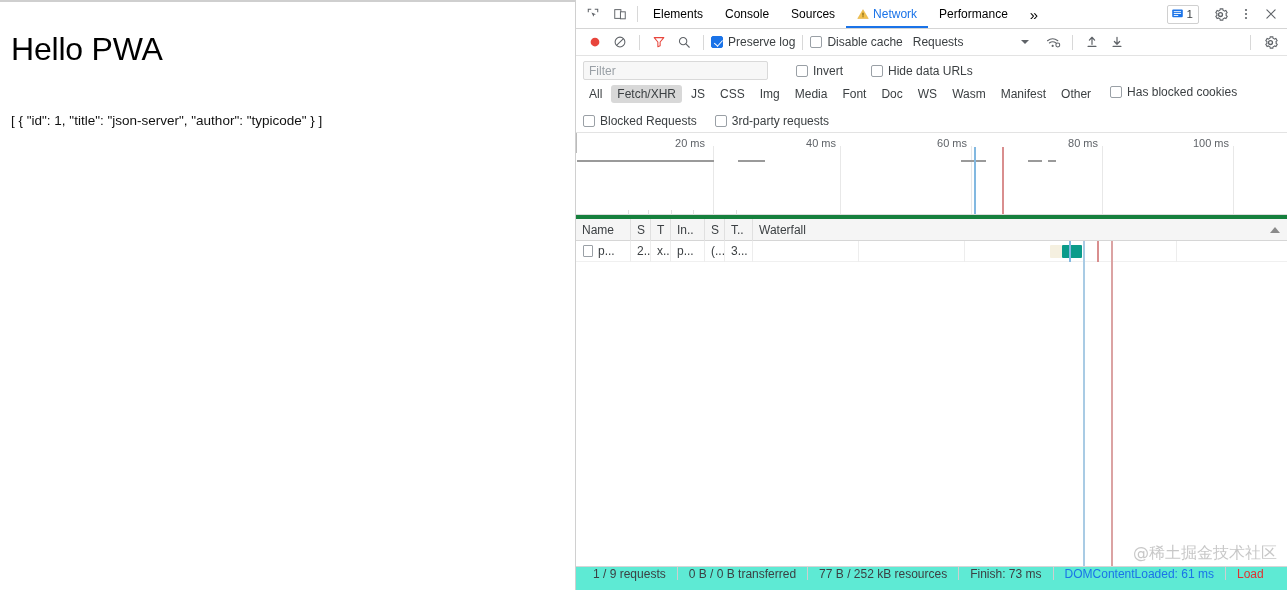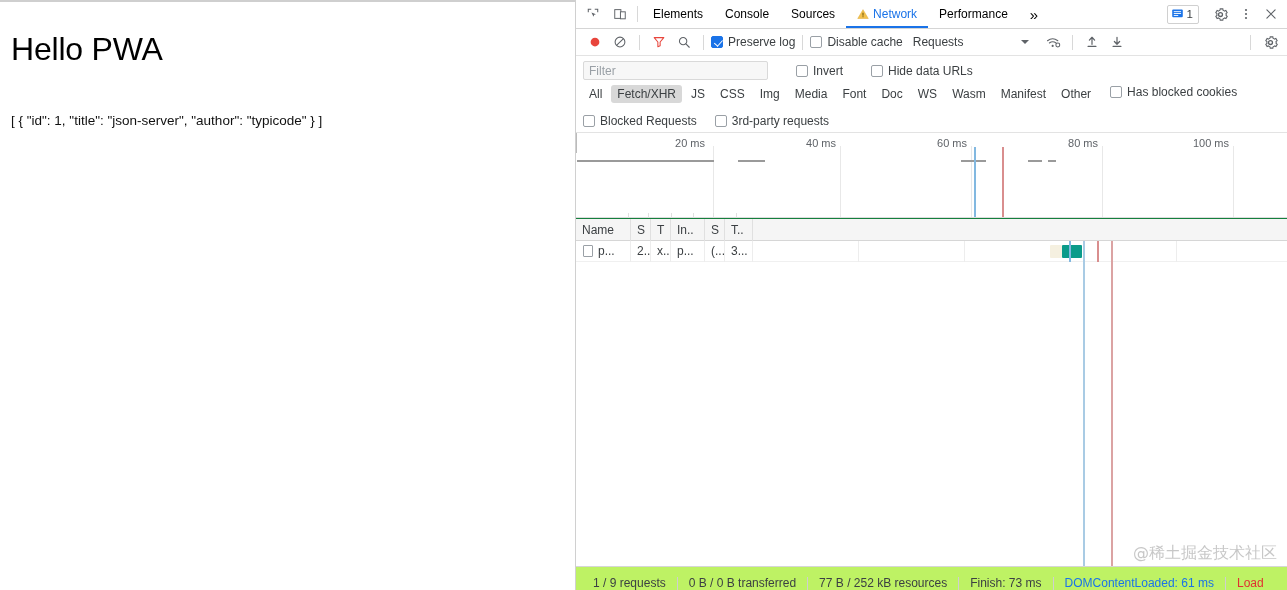--- a/index.html
+++ b/index.html
@@ -167,21 +167,21 @@
     padding: 0 7px;
     gap: 18px;
     border-bottom: 1px solid #e3e3e3;
   }
 
   
   .overview {
     height: 86px; min-height: 86px;
     position: relative;
     background: #fff;
-    border-bottom: 1px solid #15803d;
+    border-bottom: 4px solid #15803d;
     overflow: hidden;
   }
   .ov-gridline {
     position: absolute; top: 13px; bottom: 0; width: 1px;
     background: #e8e8e8;
   }
   .ov-ticklabel {
     position: absolute; top: 4px;
     transform: translateX(-100%);
     padding-right: 4px;
@@ -247,23 +247,23 @@
   .wf-vline.red  { background:#d98e8e; }
 
   
   .tbody-vline { position:absolute; top:0; bottom:0; width:1.5px; }
   .tbody-vline.blue { background:#a9cbe4; }
   .tbody-vline.red { background:#dba3a3; }
 
   
   .statusbar {
     height: 24px; min-height: 24px;
-    display: flex; align-items: flex-end;
+    display: flex; align-items: flex-start;
     border-top: 1px solid #d6d6d6;
-    background: #bef264;
+    background: #5eead4;
     font-size: 12px; color: #3c4043;
     padding-left: 6px;
     overflow: hidden;
     position: relative;
   }
   .sb-item { padding: 0 11px; white-space: nowrap; }
   .sb-div { width: 1px; height: 13px; background: #cfcfcf; }
   .sb-item.blue { color: #1a73e8; }
   .sb-item.red  { color: #e03131; }
 
@@ -516,20 +516,24 @@
     </div>
 
     <div class="table-wrap">
       <div class="thead">
         <div class="th" style="width:55px">Name</div>
         <div class="th" style="width:20px">S</div>
         <div class="th" style="width:20px">T</div>
         <div class="th" style="width:34px">In..</div>
         <div class="th" style="width:20px">S</div>
         <div class="th" style="width:28px">T..</div>
+        <div class="th waterfall">
+          <span>Waterfall</span>
+          <span class="sort-caret"></span>
+        </div>
       </div>
 
       <div class="tbody">
         <div class="trow">
           <div class="td name" style="width:55px">
             <span class="file-ic"></span>
             <span>p...</span>
           </div>
           <div class="td" style="width:20px">2...</div>
           <div class="td" style="width:20px">x...</div>

